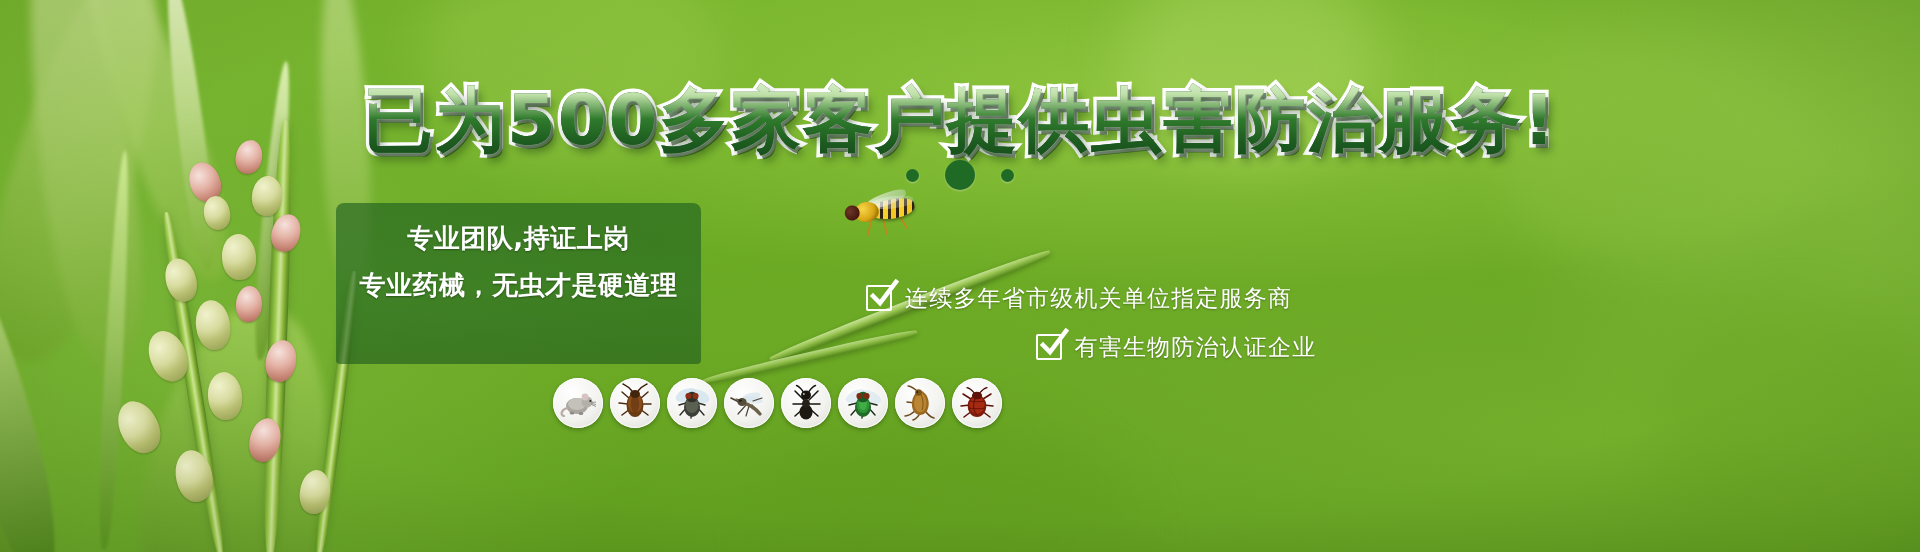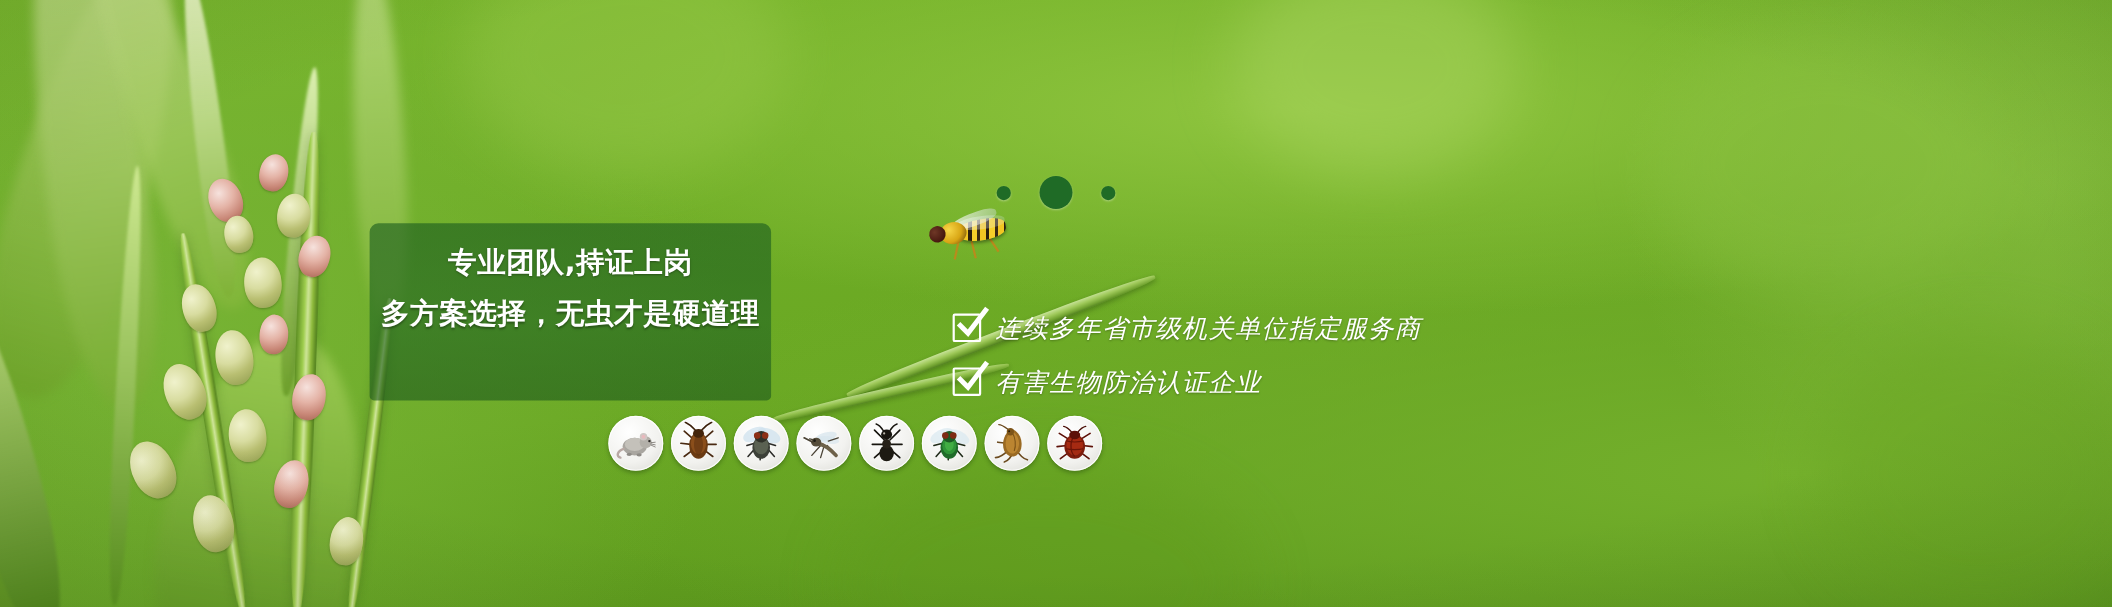--- a/index.html
+++ b/index.html
@@ -151,22 +151,22 @@
     text-align:center;
     white-space:nowrap;
     text-shadow:0 1px 2px rgba(0,0,0,.35);
   }
   .pl1 { position:absolute; left:0; top:18px;  width:100%; font-size:26px; letter-spacing:.5px; }
   .pl2 { position:absolute; left:-14px; top:65px;  width:calc(100% + 28px); font-size:26px; letter-spacing:.5px; }
   .pl3 { position:absolute; left:-22px; top:112px; width:calc(100% + 44px); font-size:26px; letter-spacing:.5px; }
 
   
   .bullets { position:absolute; left:866px; top:274px; width:620px; }
-  .bullet { display:flex; align-items:center; height:48px;font-style:italic; }
-  .bullet + .bullet { margin-top:1px; }
+  .bullet { display:flex; align-items:center; height:48px; }
+  .bullet + .bullet { margin-top:1px;justify-content:center; }
   .chk {
     position:relative;
     width:26px; height:26px; flex:0 0 26px;
     border:2px solid #ffffff;
     border-radius:2px;
     margin-right:13px;
   }
   .chk svg { position:absolute; left:1px; top:-8px; width:30px; height:30px; overflow:visible; }
   .bullet-label {
     color:#ffffff;
@@ -249,30 +249,36 @@
     <div class="fly-leg" style="left:46px;top:26px;transform:rotate(-24deg);"></div>
     <div class="fly-body"></div>
     <div class="fly-wing"></div>
     <div class="fly-wing b"></div>
     <div class="fly-thorax"></div>
     <div class="fly-head"></div>
   </div>
 
   <div class="vignette"></div>
 
+  <div class="headline">
+    <span class="hl-text">已为500多家客户提供虫害防治服务!</span>
+    <span class="hl-inner">
+      <span>已为500多家客户提供虫害防治服务!</span>
+    </span>
+  </div>
 
   <div class="dots">
     <span class="dot s"></span>
     <span class="dot m"></span>
     <span class="dot s"></span>
   </div>
 
   <div class="panel">
     <div class="panel-line pl1">专业团队,持证上岗</div>
-    <div class="panel-line pl2">多方案选择，无虫才是硬道理</div>
+    <div class="panel-line pl2">专业药械，无虫才是硬道理</div>
   </div>
 
   <div class="bullets">
     <div class="bullet">
       <span class="chk">
         <svg viewBox="0 0 30 30" fill="none" stroke="#ffffff" stroke-width="4.5" stroke-linecap="square">
           <path d="M4 17 L11 24 L27 3"></path>
         </svg>
       </span>
       <span class="bullet-label">连续多年省市级机关单位指定服务商</span>

